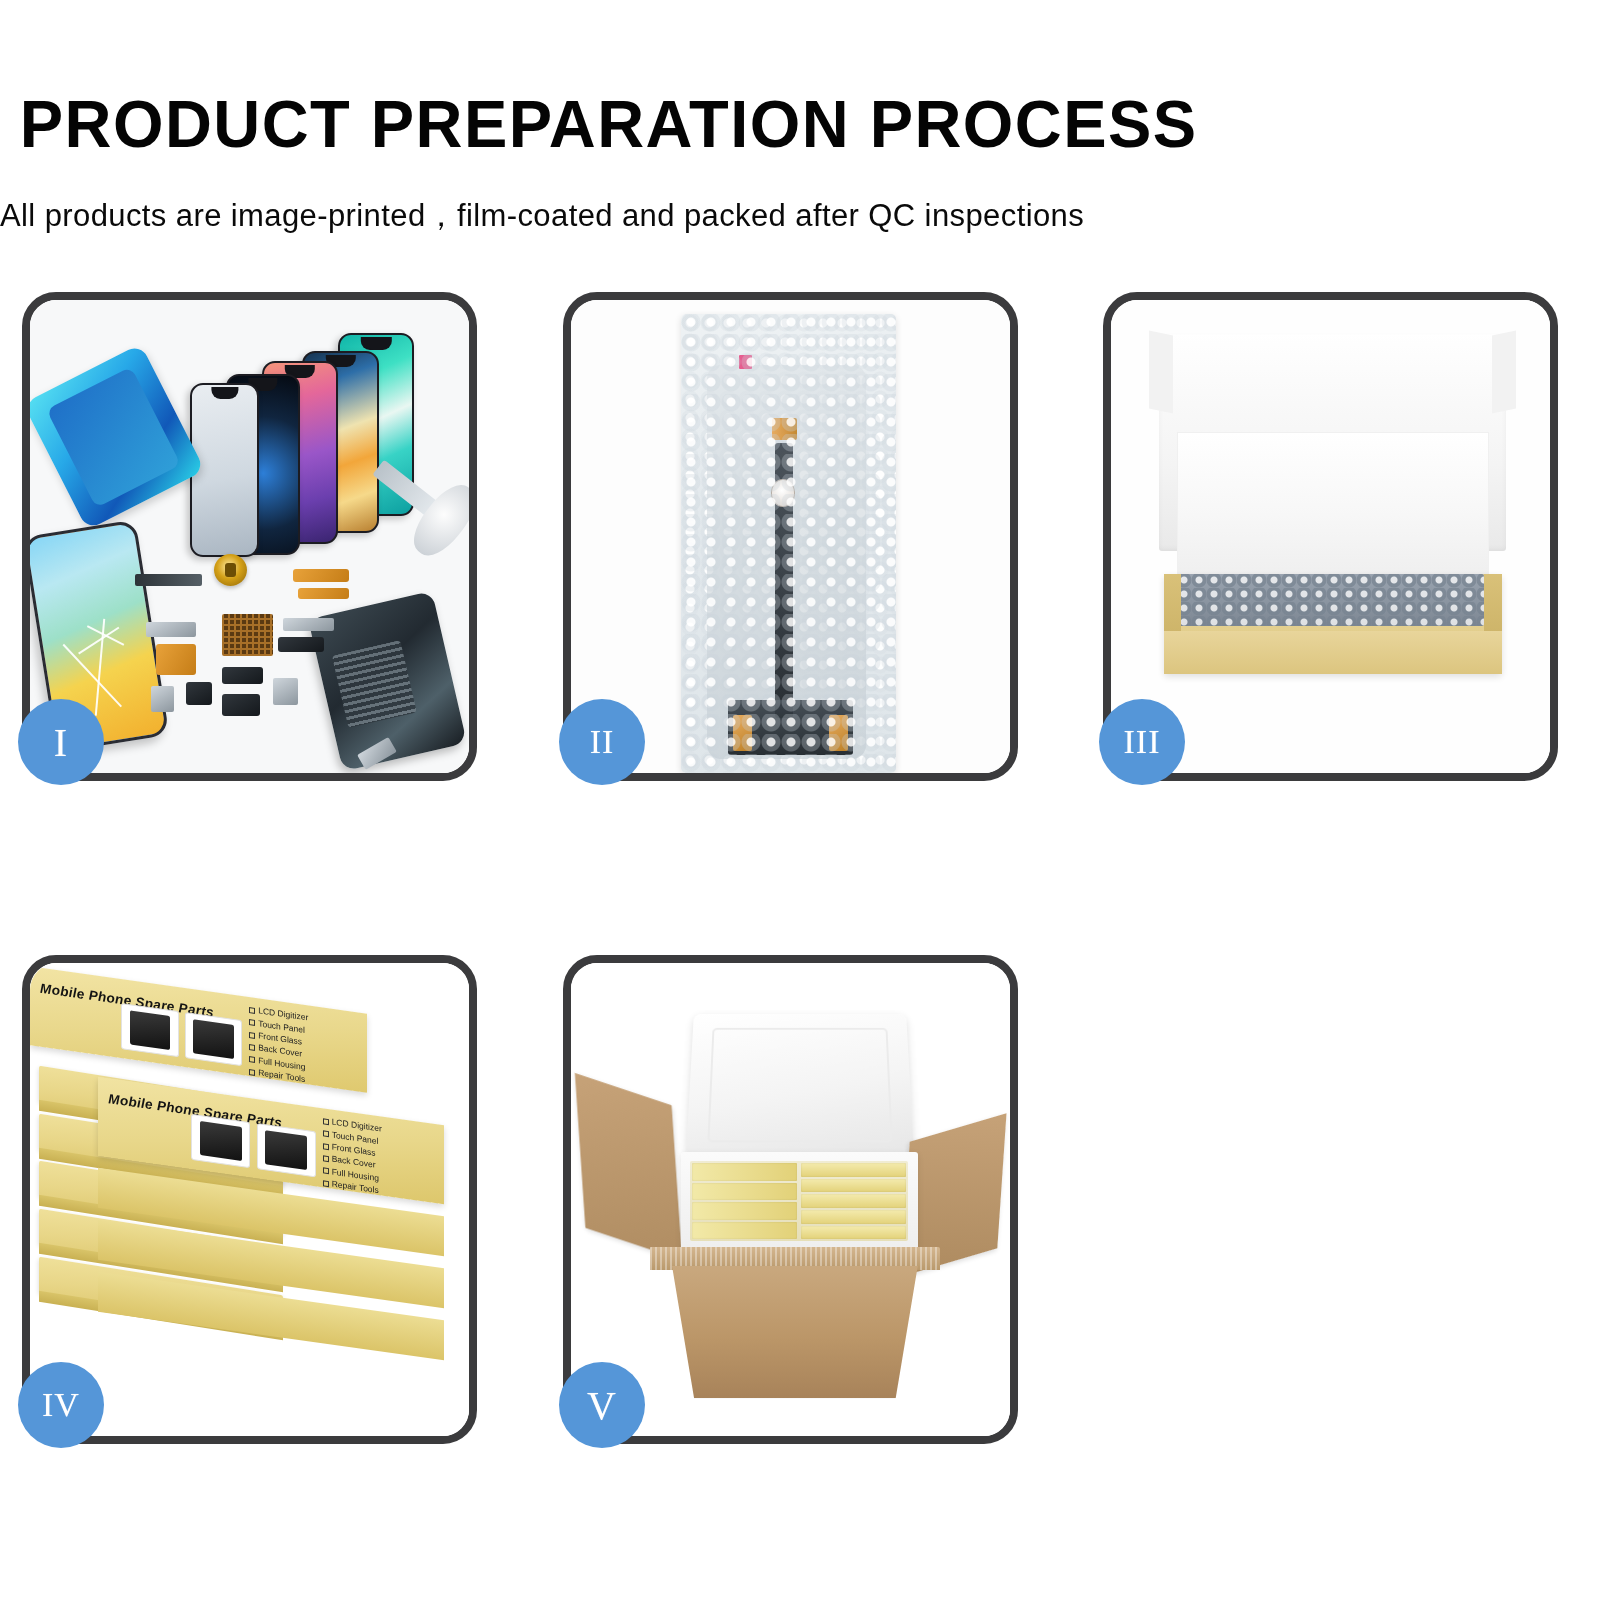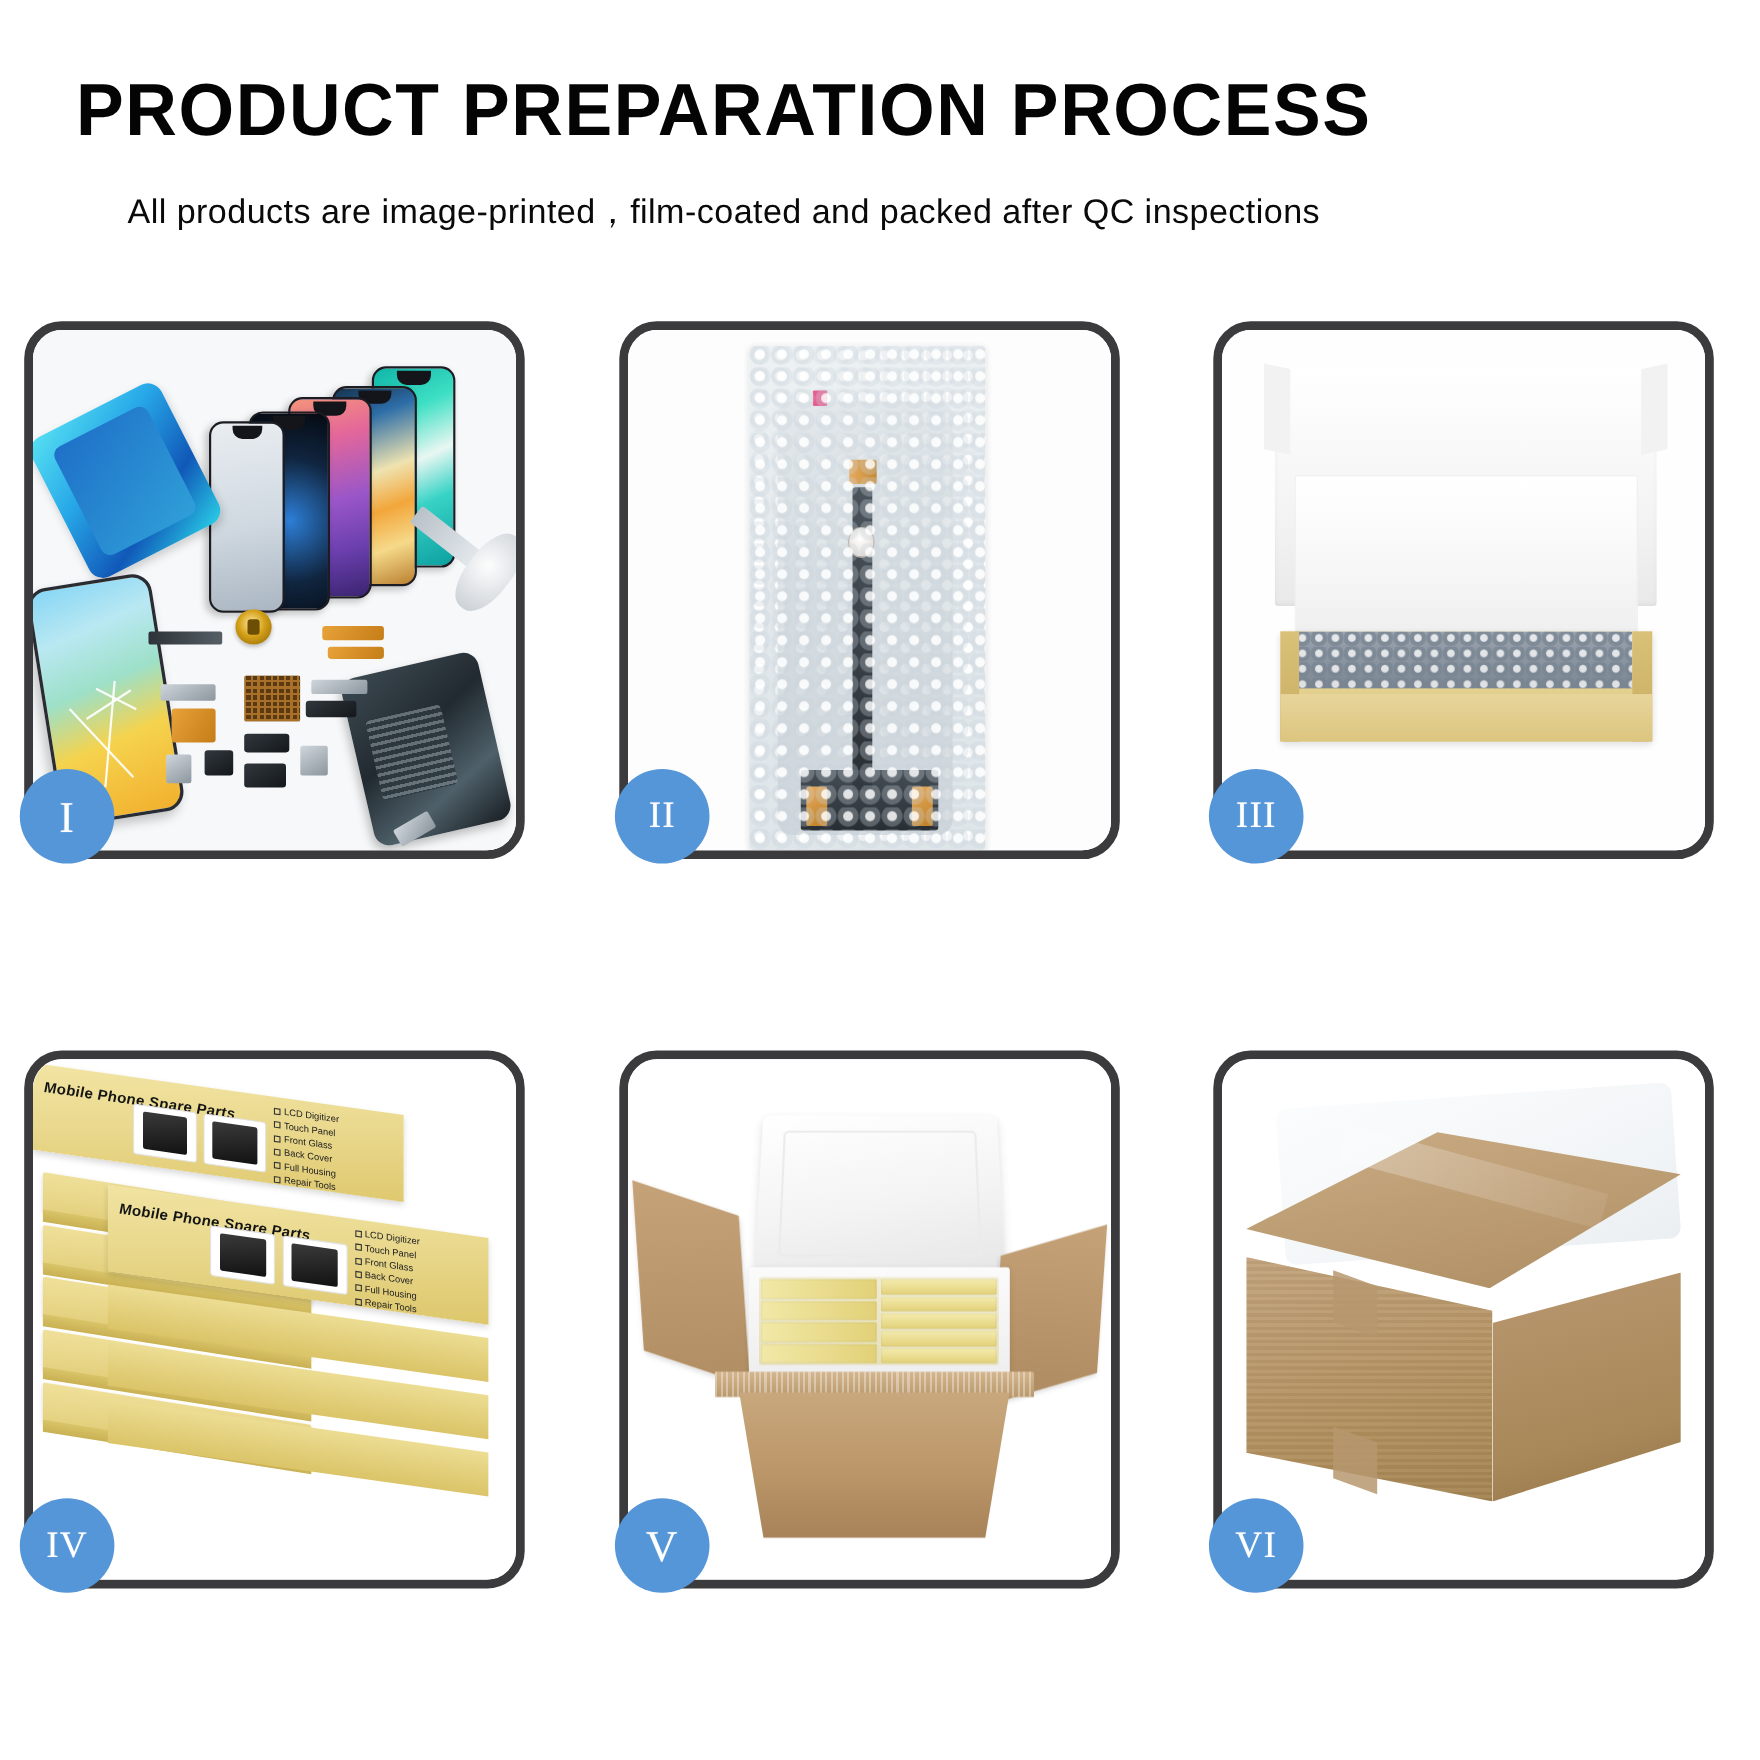--- a/index.html
+++ b/index.html
@@ -16,24 +16,24 @@
   .page {
     position: relative;
     width: 1600px;
     height: 1600px;
     background: #ffffff;
   }
 
   
   .header {
     position: absolute;
-    top: 67px;
+    top: 90px;
     left: 0;
     width: 1316px;
-    text-align: center;
+    text-align: left;
   }
 
   .main-title {
     font-family: "Liberation Sans", sans-serif;
     font-size: 67px;
     font-weight: 700;
     letter-spacing: 1.5px;
     color: #040404;
     line-height: 1.0;
     transform: scaleX(0.97);
@@ -676,29 +676,15 @@
                 <i class="bar"></i>
             </span>
           </div>
         </div>
         <div class="carton-rim"></div>
         <div class="carton-body"></div>
       </div>
       <div class="badge">V</div>
     </div>
 
-    <div class="panel col3 row2">
-      <div class="panel-inner">
-        <div class="p6-bg"></div>
-        <div class="wrap-sheet"></div>
-        <div class="cb-top"></div>
-        <div class="cb-seam"></div>
-        <div class="cb-left"></div>
-        <div class="cb-flute"></div>
-        <div class="cb-right"></div>
-        <div class="cb-tape1"></div>
-        <div class="cb-tape2"></div>
-      </div>
-      <div class="badge wide">VI</div>
-    </div>
 
   </div>
 </div>
 
 </body></html>

